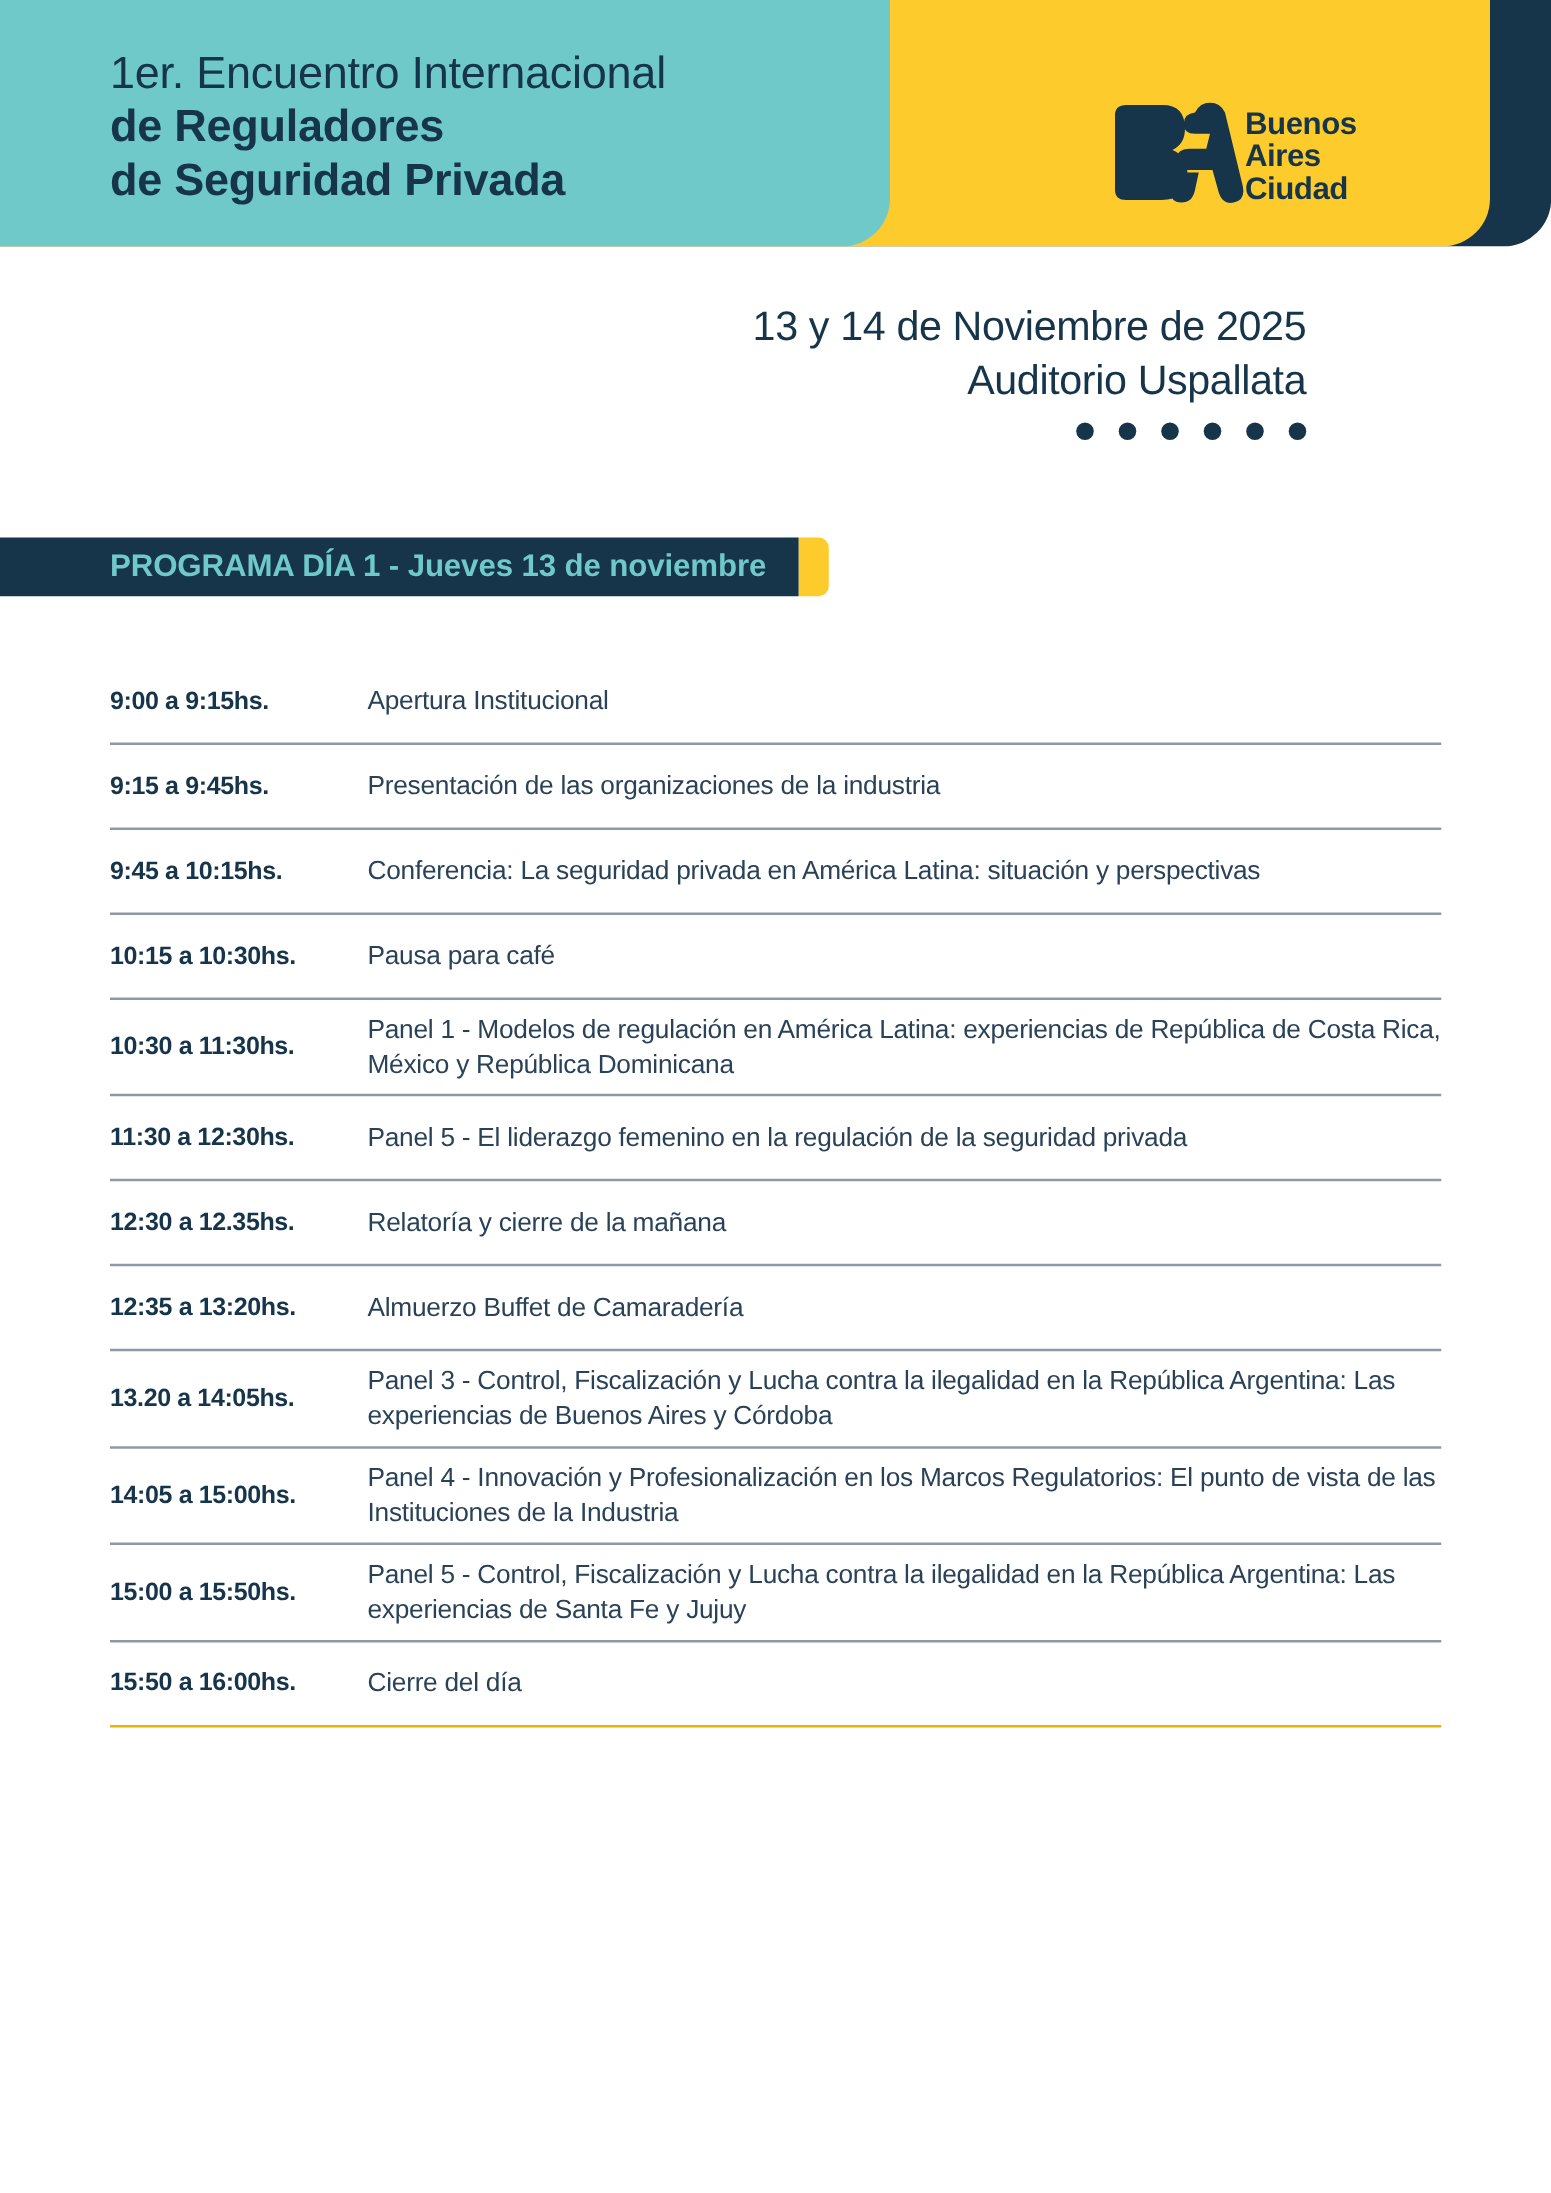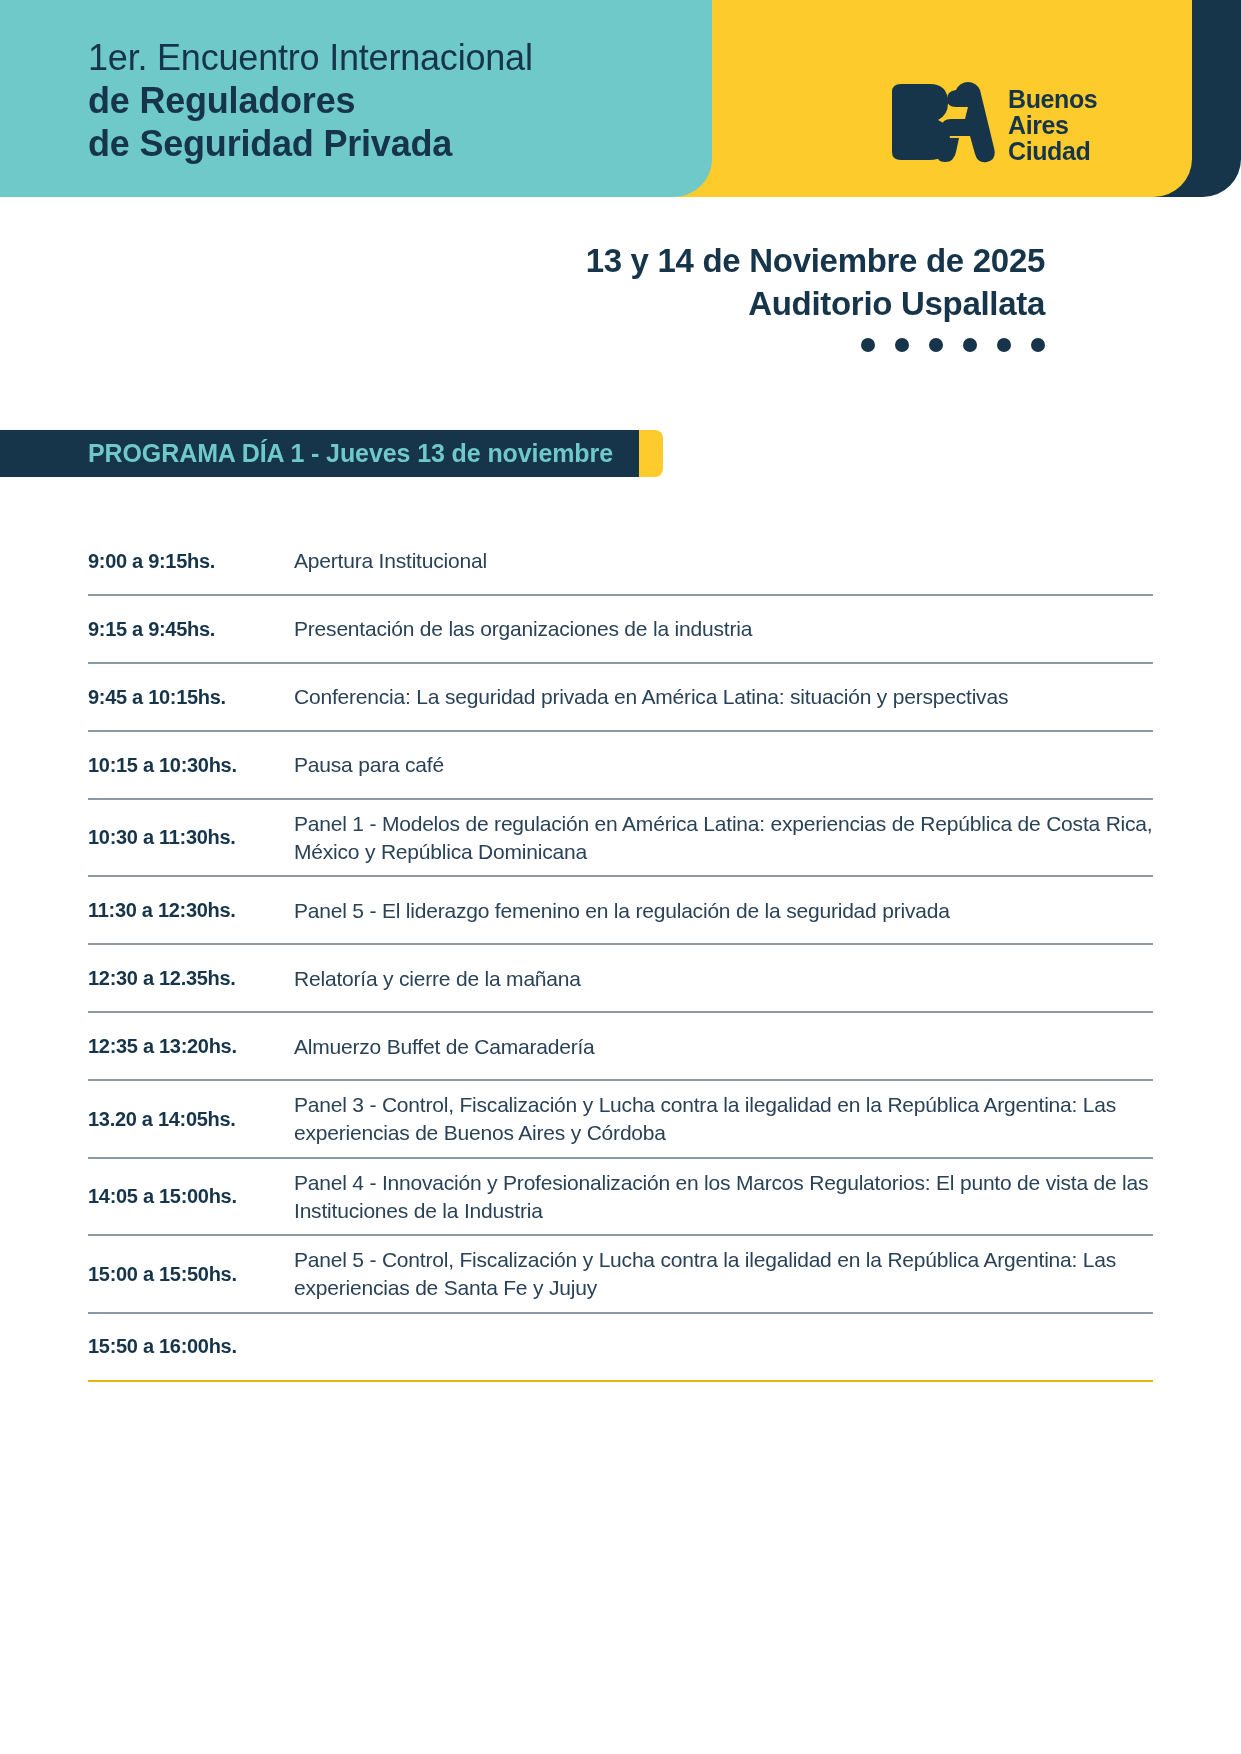--- a/index.html
+++ b/index.html
@@ -75,21 +75,21 @@
     white-space: nowrap;
   }
 
   
   .ba-logo {
     position: absolute;
     left: 886px;
     top: 82px;
     display: flex;
     align-items: center;
-    gap: 12px;
+    gap: 0;
   }
   .ba-mark { display: block; }
   .ba-words {
     color: #16344A;
     font-size: 25px;
     font-weight: 700;
     line-height: 1.04;
     letter-spacing: -0.4px;
   }
   .ba-words span { display: block; }
@@ -97,21 +97,21 @@
   
   .date-block {
     position: absolute;
     right: 196px;
     top: 240px;
     text-align: right;
     color: #16344A;
   }
   .date-line {
     font-size: 33px;
-    font-weight: 700;
+    font-weight: 400;
     line-height: 1.30;
     white-space: nowrap;
     letter-spacing: -0.3px;
     margin-left: 46px;
   }
 
   .dots-row {
     position: absolute;
     right: 196px;
     top: 338px;
@@ -295,17 +295,18 @@
       <div class="row-desc">Panel 4 - Innovación y Profesionalización en los Marcos Regulatorios: El punto de vista de las Instituciones de la Industria</div>
     </div>
 
     <div class="schedule-row">
       <div class="row-time">15:00 a 15:50hs.</div>
       <div class="row-desc">Panel 5 - Control, Fiscalización y Lucha contra la ilegalidad en la República Argentina: Las experiencias de Santa Fe y Jujuy</div>
     </div>
 
     <div class="schedule-row">
       <div class="row-time">15:50 a 16:00hs.</div>
+      <div class="row-desc">Cierre del día</div>
     </div>
 
   </div>
 
 </div>
 
 </body></html>

